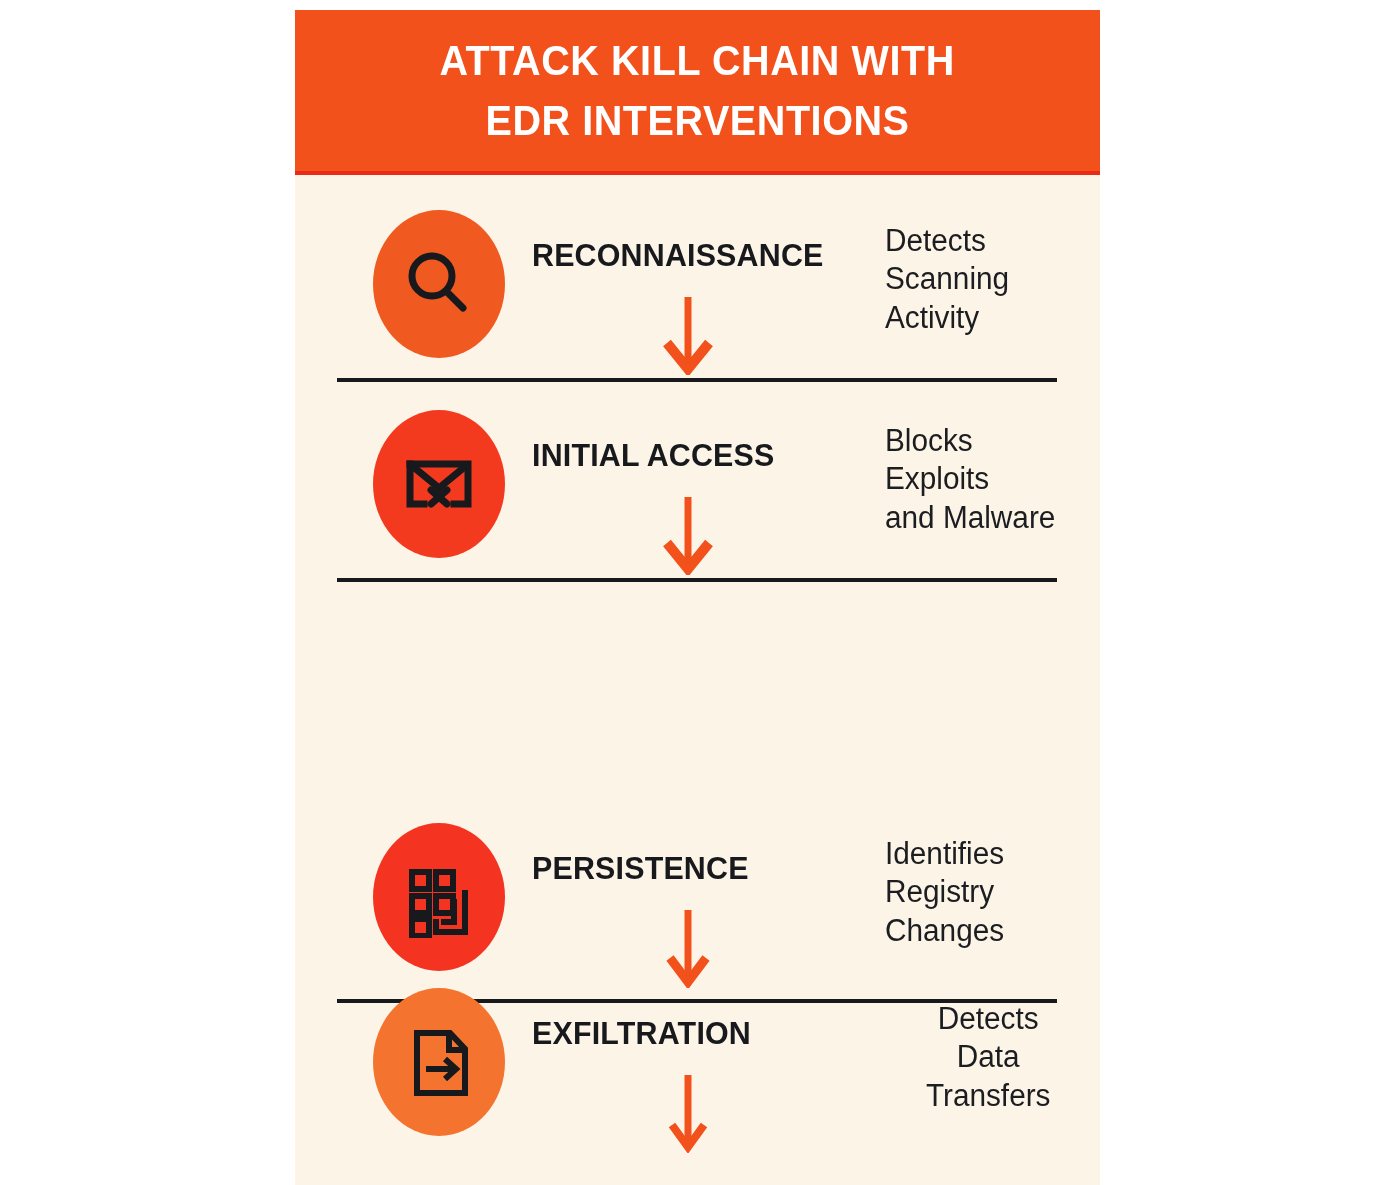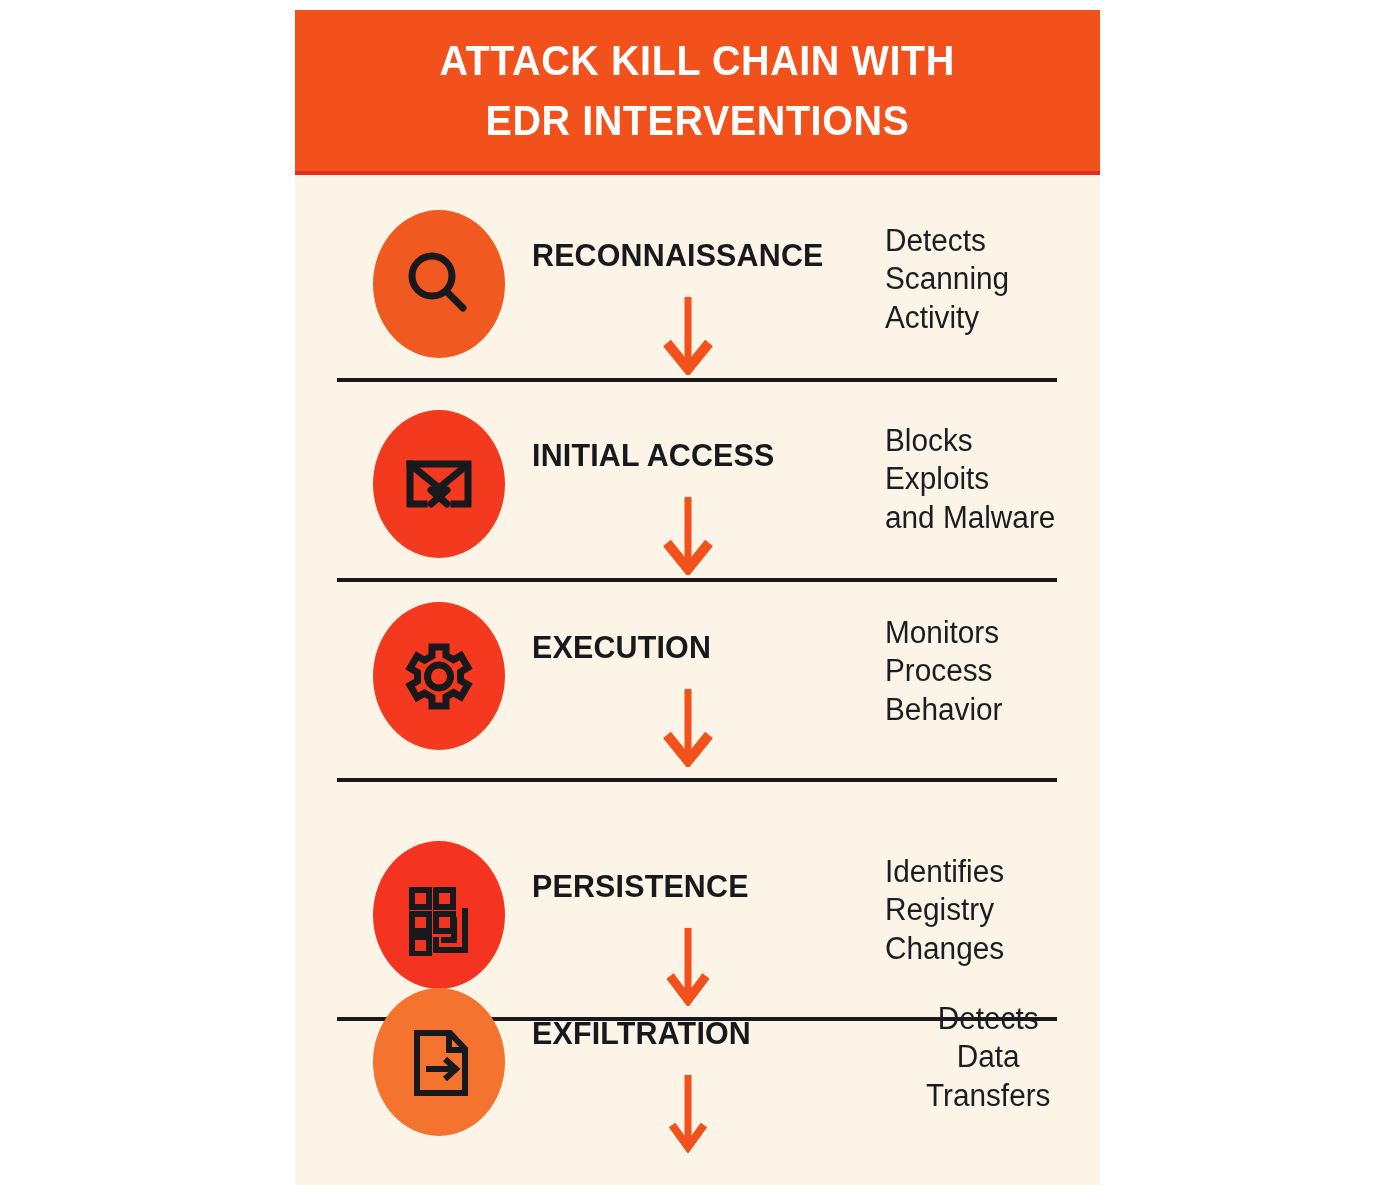--- a/index.html
+++ b/index.html
@@ -176,45 +176,22 @@
     </div>
     <div class="arrow">
       <svg width="76" height="78" viewBox="0 0 76 78">
         <line x1="38" y1="0" x2="38" y2="70" stroke="#F2511B" stroke-width="7"></line>
         <polyline points="17,46 38,72 59,46" fill="none" stroke="#F2511B" stroke-width="10" stroke-linejoin="miter"></polyline>
       </svg>
     </div>
     <div class="divider" style="top:188px;"></div>
   </div>
 
-  <div class="row" style="top:572px;">
-    <div class="icon-badge" style="background:#F4391F;">
-      <span>
-        <svg width="82" height="82" viewBox="0 0 82 82">
-          <path fill="none" stroke="#17191C" stroke-width="7" stroke-linejoin="miter" d="M34 12 h14 v8.5 l7.5 4.3 7.4-4.3 7 12.1 -7.4 4.3 v8.6 l7.4 4.3 -7 12.1 -7.4-4.3 -7.5 4.3 V71 H34 v-8.6 l-7.5-4.3 -7.4 4.3 -7-12.1 7.4-4.3 v-8.6 l-7.4-4.3 7-12.1 7.4 4.3 7.5-4.3 Z"></path>
-          <circle cx="41" cy="41.5" r="11.5" fill="none" stroke="#17191C" stroke-width="7"></circle>
-        </svg>
-      </span>
-    </div>
-    <div class="stage-label">EXECUTION</div>
-    <div class="stage-desc">
-      <div>Monitors</div>
-      <div>Process</div>
-      <div>Behavior</div>
-    </div>
-    <div class="arrow">
-      <svg width="76" height="78" viewBox="0 0 76 78">
-        <line x1="38" y1="0" x2="38" y2="70" stroke="#F2511B" stroke-width="7"></line>
-        <polyline points="17,46 38,72 59,46" fill="none" stroke="#F2511B" stroke-width="10" stroke-linejoin="miter"></polyline>
-      </svg>
-    </div>
-    <div class="divider" style="top:196px;"></div>
-  </div>
-
-  <div class="row" style="top:811px;">
+
+  <div class="row" style="top:793px;">
     <div class="icon-badge" style="background:#F43420;">
       <span>
         <svg width="82" height="82" viewBox="0 0 82 82">
           <rect x="14" y="16" width="17" height="17" fill="none" stroke="#17191C" stroke-width="6"></rect>
           <rect x="38" y="16" width="17" height="17" fill="none" stroke="#17191C" stroke-width="6"></rect>
           <rect x="14" y="40" width="17" height="17" fill="none" stroke="#17191C" stroke-width="6"></rect>
           <rect x="38" y="40" width="17" height="17" fill="none" stroke="#17191C" stroke-width="6"></rect>
           <rect x="14" y="63" width="17" height="17" fill="none" stroke="#17191C" stroke-width="6"></rect>
           <path d="M67 37 V76 H38 V66" fill="none" stroke="#17191C" stroke-width="6" stroke-linejoin="miter" stroke-linecap="square"></path>
           <path d="M56 46 V66 H46" fill="none" stroke="#17191C" stroke-width="6" stroke-linejoin="miter" stroke-linecap="square"></path>

